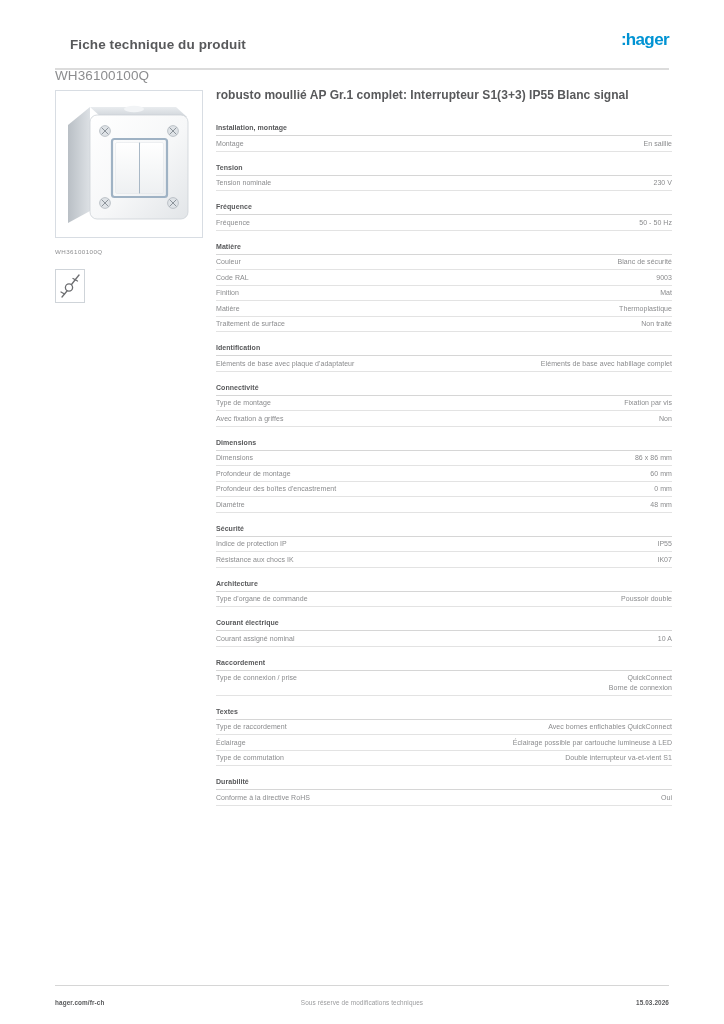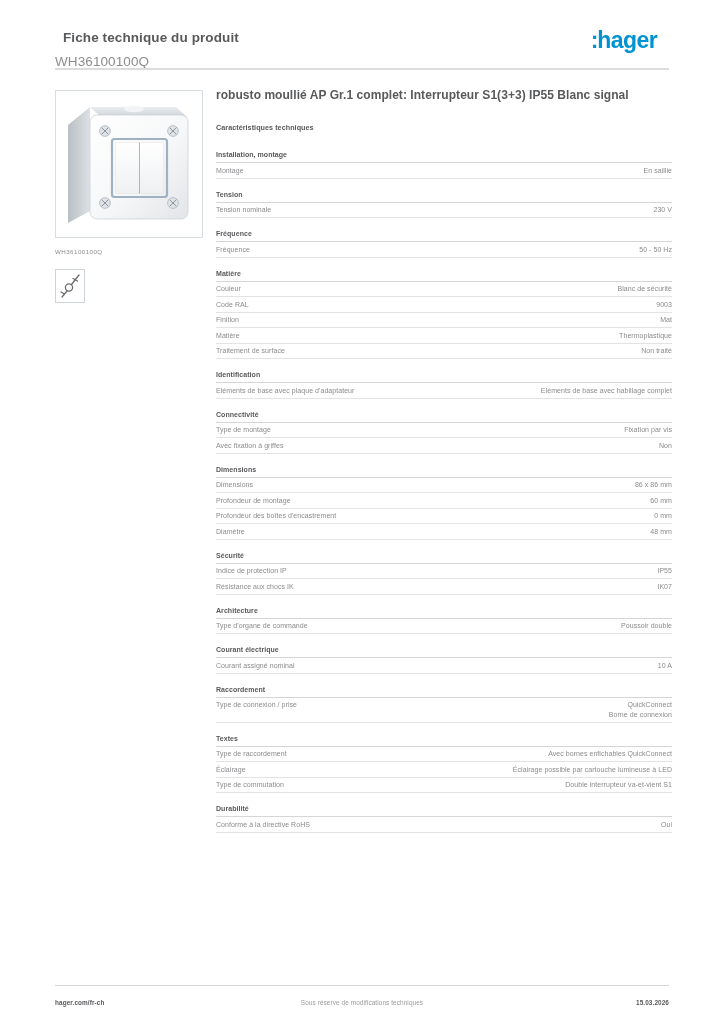--- a/index.html
+++ b/index.html
@@ -30,35 +30,35 @@
     top: 22px;
     width: 614px;
     height: 50px;
   }
   .doc-title {
     font-size: 13.5px;
     font-weight: bold;
     color: #58595b;
     letter-spacing: 0.1px;
     line-height: 16px;
-    margin: 8px;
+    margin: 15px;
   }
   .doc-subtitle {
     font-size: 13.5px;
     font-weight: normal;
     color: #8c8d8f;
     letter-spacing: 0.1px;
     line-height: 16px;
     margin: 0;
   }
   .brand-logo {
     position: absolute;
-    right: 12px;
+    right: 0;
     top: 6px;
-    font-size: 23px;
+    font-size: 17px;
     font-weight: bold;
     color: #0093d3;
     letter-spacing: -0.6px;
     line-height: 24px;
     white-space: nowrap;
   }
   .brand-logo .colon {
     color: #0093d3;
     letter-spacing: -1px;
   }
@@ -291,21 +291,20 @@
           <line x1="19" y1="10" x2="23" y2="5"></line>
           <line x1="17" y1="8.5" x2="21.5" y2="11"></line>
           <line x1="8.5" y1="24" x2="5" y2="22"></line>
         </g>
       </svg>
     </div>
   </div>
 
   <div class="right-col">
     <div class="product-desc">robusto moullié AP Gr.1 complet: Interrupteur S1(3+3) IP55 Blanc signal</div>
-    <div class="specs-title">Caractéristiques techniques</div>
     <div id="spec-groups">
         <div class="spec-group">
           <div class="group-heading">Installation, montage</div>
           <div class="spec-row">
             <div class="spec-label">Montage</div>
             <div class="spec-value">En saillie</div>
           </div>
         </div>
         <div class="spec-group">
           <div class="group-heading">Tension</div>

